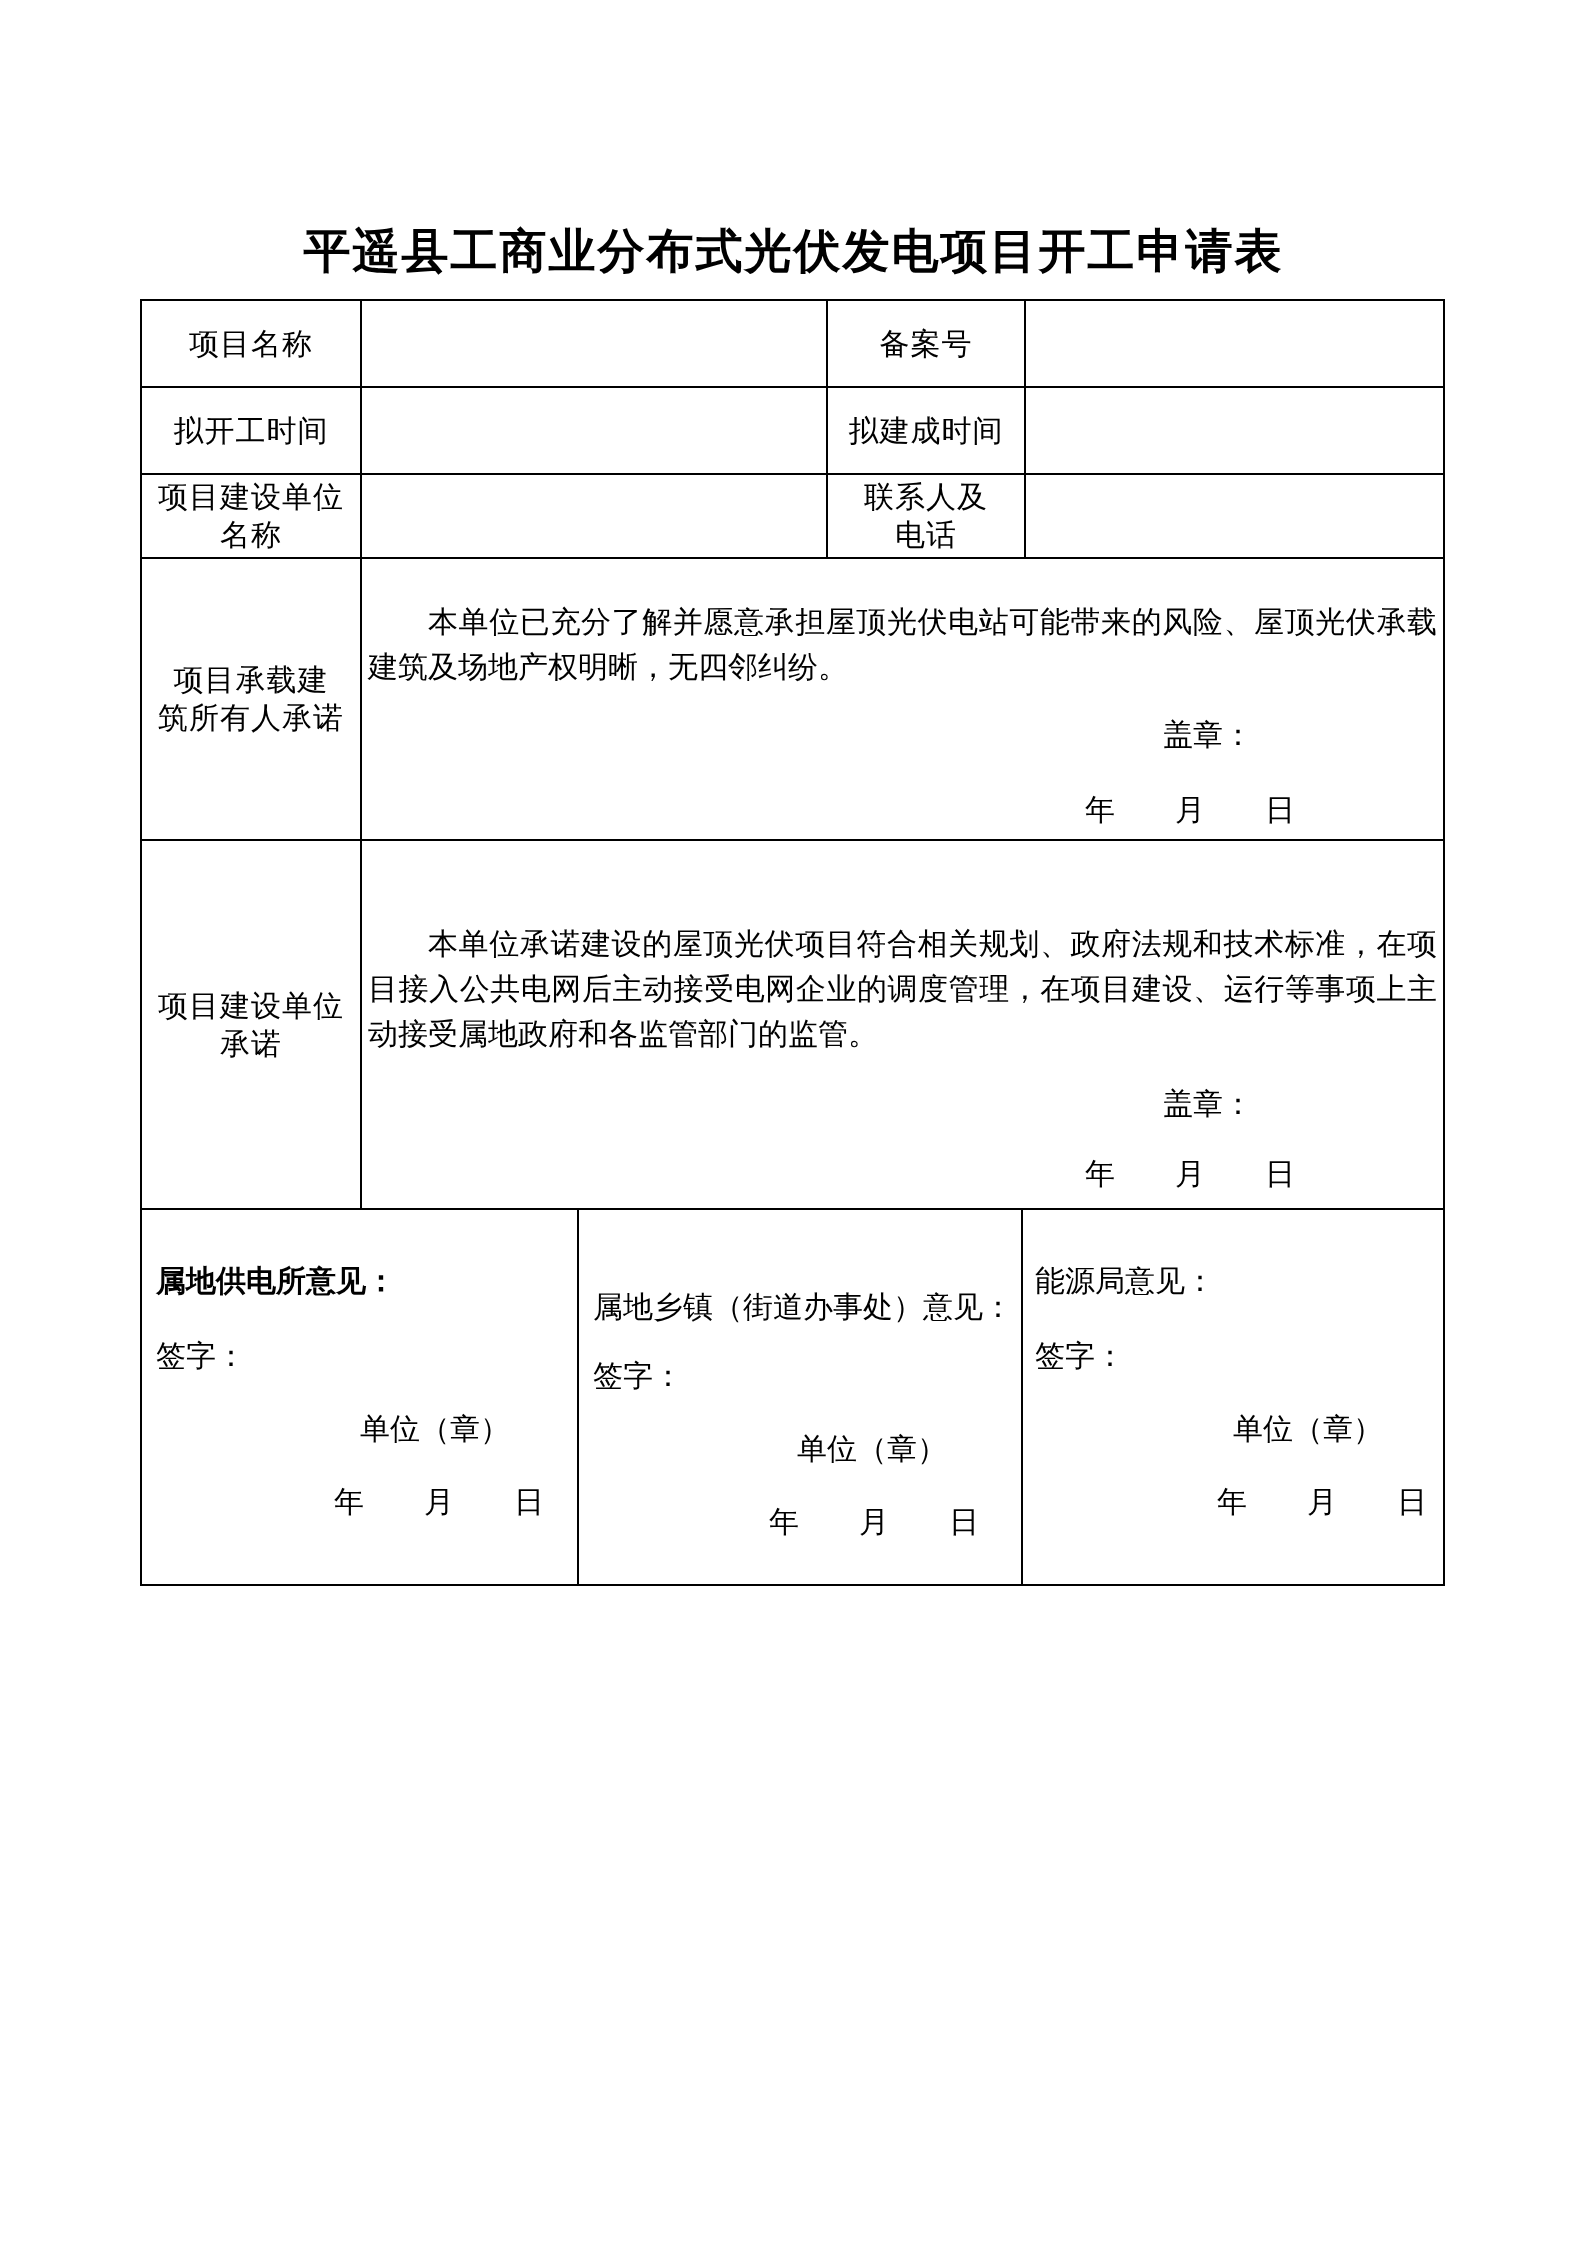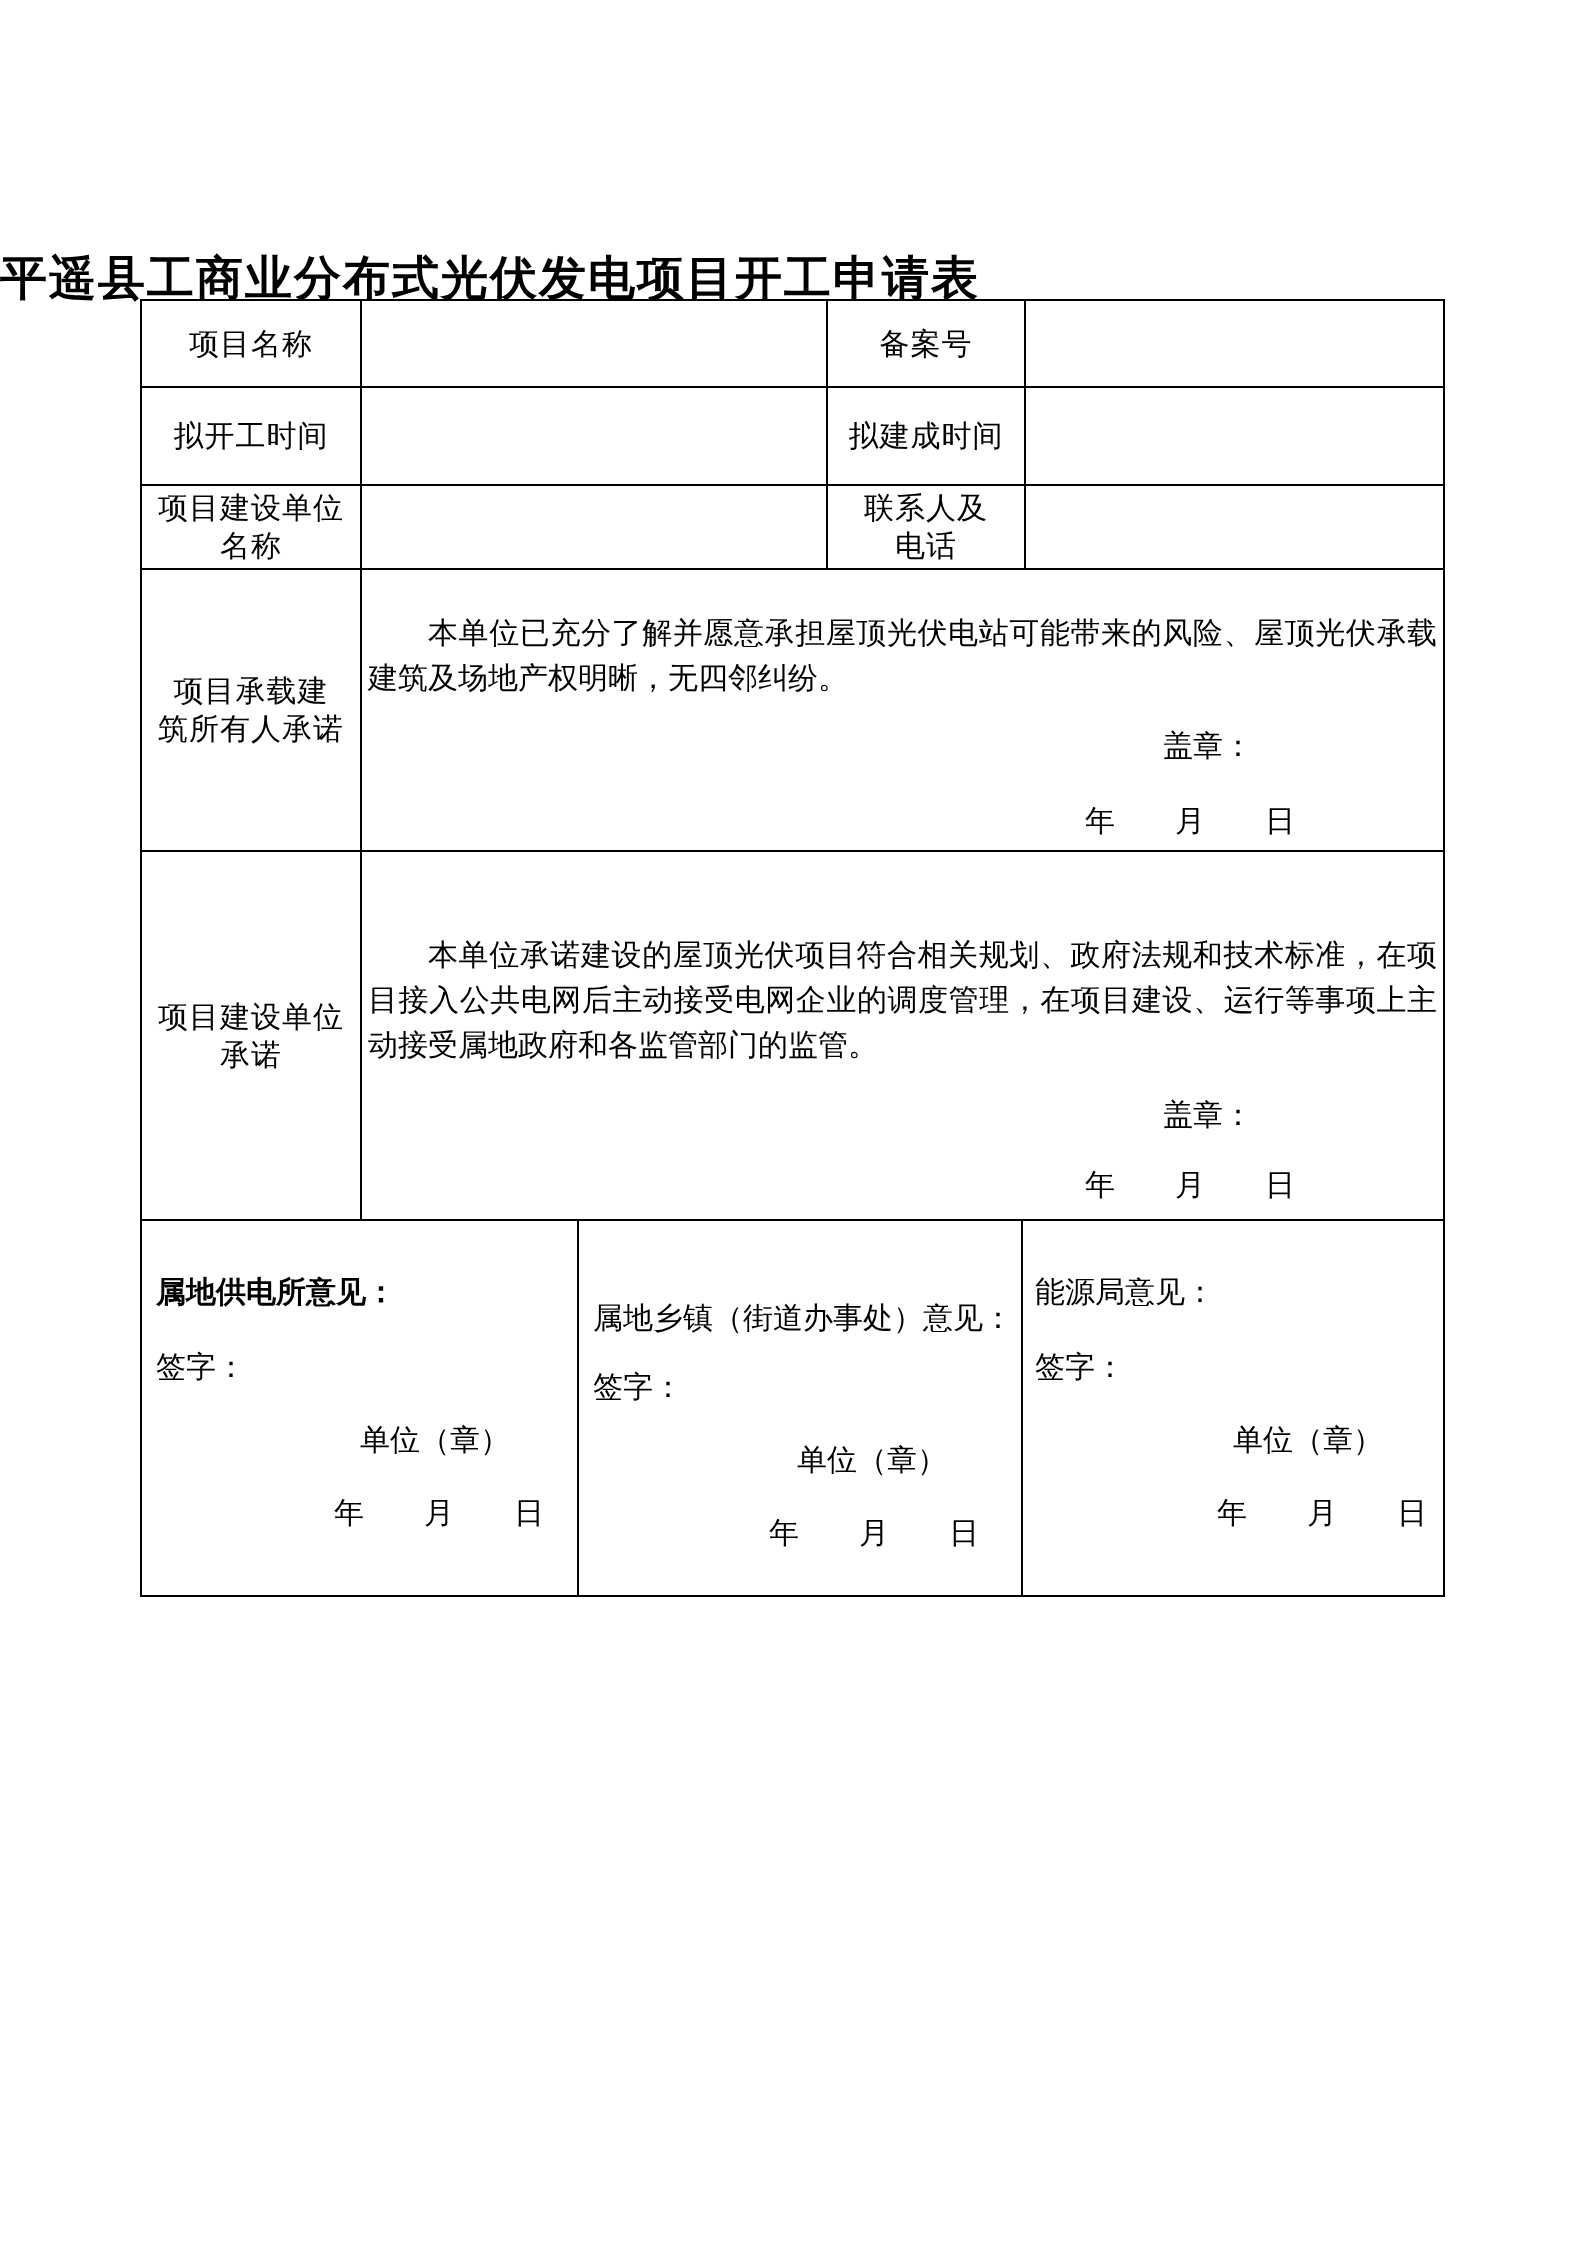--- a/index.html
+++ b/index.html
@@ -4,21 +4,21 @@
 <style>
   * { margin:0; padding:0; box-sizing:border-box; }
   html, body { width:1587px; height:2245px; background:#ffffff; }
   body {
     position:relative;
     font-family:"Liberation Serif","DejaVu Serif",serif;
     color:#000000;
   }
   .page-title {
     position:absolute; top:220px; left:0; width:100%;
-    text-align:left; font-size:47px; font-weight:700; letter-spacing:2px;margin-top:27px;
+    text-align:center; font-size:47px; font-weight:700; letter-spacing:2px;
   }
   .tablewrap { position:absolute; left:140px; top:299px; width:1303px; }
   table { border-collapse:collapse; table-layout:fixed; width:1303px; background:#ffffff; }
   td { border:2px solid #000000; font-size:30px; vertical-align:middle; }
   .lbl { text-align:center; letter-spacing:1px; line-height:42px; }
   .lbl .ln { display:block; line-height:38px; }
   .commit-cell { position:relative; vertical-align:top; }
   .commit-body {
     text-align:justify; text-indent:60px; line-height:45px;
     padding-left:6px; padding-right:6px;
@@ -43,21 +43,21 @@
         <col style="width:198px">
         <col style="width:419px">
     </colgroup>
     <tbody>
         <tr style="height:87px">
       <td class="lbl">项目名称</td>
       <td class="blank-cell"></td>
       <td class="lbl">备案号</td>
       <td class="blank-cell"></td>
     </tr>
-    <tr style="height:98px">
+    <tr style="height:87px">
       <td class="lbl">拟开工时间</td>
       <td class="blank-cell"></td>
       <td class="lbl">拟建成时间</td>
       <td class="blank-cell"></td>
     </tr>
     <tr style="height:84px">
       <td class="lbl">
         <span class="ln">项目建设单位</span>
         <span class="ln">名称</span>
       </td>

